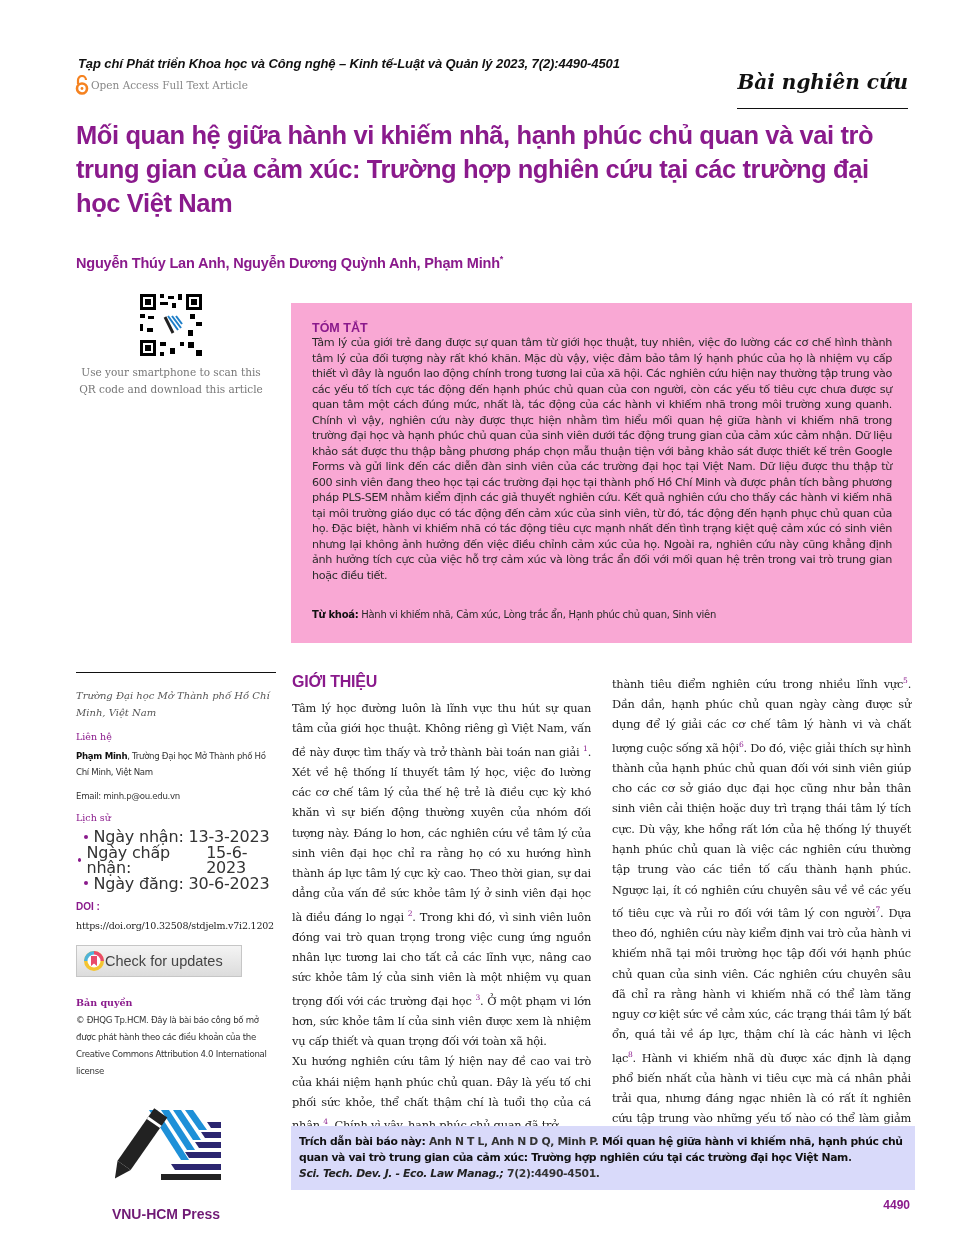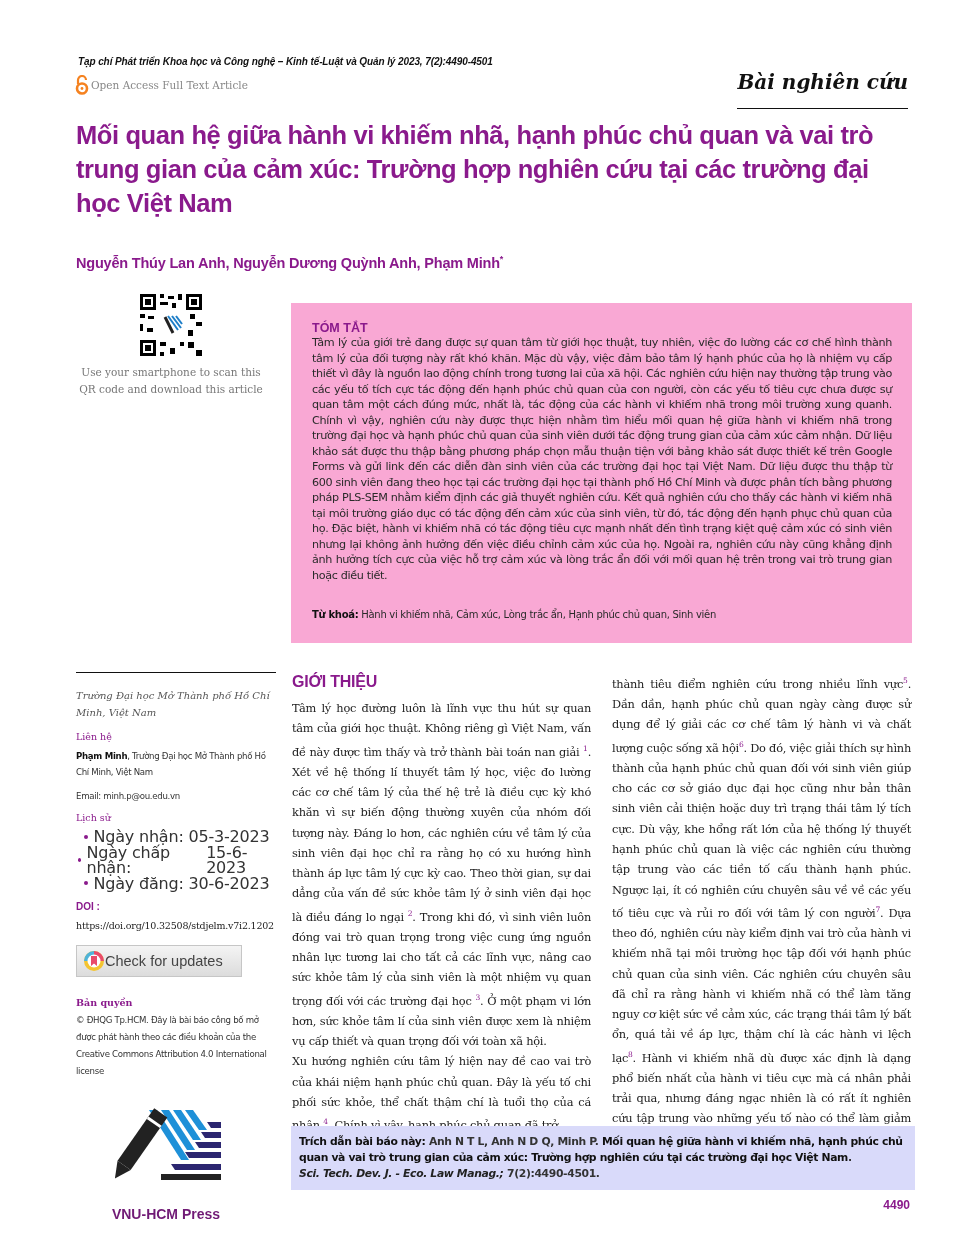--- a/index.html
+++ b/index.html
@@ -1,19 +1,19 @@
 <!DOCTYPE html>
 <html><head>
 <meta charset="utf-8">
 <style>
   * { box-sizing: border-box; margin: 0; padding: 0; }
   html, body { width: 970px; height: 1254px; background: #ffffff; overflow: hidden; }
   body { position: relative; font-family: "DejaVu Sans", sans-serif; color: #222; }
 
-  .journal-line { position: absolute; left: 78px; top: 56px; font-family: "Liberation Sans", sans-serif; font-style: italic; font-weight: bold; font-size: 10px; color: #111; letter-spacing: -0.1px; }
+  .journal-line { position: absolute; left: 78px; top: 56px; font-family: "Liberation Sans", sans-serif; font-style: italic; font-weight: bold; font-size: 13px; color: #111; letter-spacing: -0.1px; }
   .oa-line { position: absolute; left: 75px; top: 75px; display: flex; align-items: center; gap: 2px; justify-content: space-between; }
   .oa-icon { width: 14px; height: 20px; }
   .oa-text { font-family: "DejaVu Serif", serif; font-size: 10.5px; color: #888; }
   .article-type { position: absolute; right: 62px; top: 70px; font-family: "DejaVu Serif", serif; font-style: italic; font-weight: bold; font-size: 20px; color: #111; border-bottom: 1.5px solid #111; padding-bottom: 14px; }
 
   .title { position: absolute; left: 76px; top: 118px; width: 840px; font-family: "Liberation Sans", sans-serif; font-weight: bold; font-size: 25.5px; line-height: 34px; color: #8a1a8c; letter-spacing: -0.4px; }
   .authors { position: absolute; left: 76px; top: 254px; font-family: "Liberation Sans", sans-serif; font-weight: bold; font-size: 14.5px; color: #8a1a8c; letter-spacing: -0.2px; }
   .authors sup { font-size: 9px; }
 
   .qr-block { position: absolute; left: 76px; top: 292px; width: 190px; text-align: center; }
@@ -133,21 +133,21 @@
 <aside class="sidebar">
   <div class="sb-rule"></div>
   <div class="affil">Trường Đại học Mở Thành phố Hồ Chí Minh, Việt Nam</div>
   <div class="sb-label">Liên hệ</div>
   <div class="sb-text">
     <b>Phạm Minh</b><span>, Trường Đại học Mở Thành phố Hồ Chí Minh, Việt Nam</span>
   </div>
   <div class="sb-text">Email: minh.p@ou.edu.vn</div>
   <div class="sb-label">Lịch sử</div>
   <ul class="history">
-    <li><span class="bullet"></span><span>Ngày nhận:</span>&nbsp;<span>05-3-2023</span></li>
+    <li><span class="bullet"></span><span>Ngày nhận:</span>&nbsp;<span>13-3-2023</span></li>
     <li><span class="bullet"></span><span>Ngày chấp nhận:</span>&nbsp;<span>15-6-2023</span></li>
     <li><span class="bullet"></span><span>Ngày đăng:</span>&nbsp;<span>30-6-2023</span></li>
   </ul>
   <div class="doi-label">DOI :</div>
   <div class="doi">https://doi.org/10.32508/stdjelm.v7i2.1202</div>
   <div class="check-btn">
     <svg class="check-icon" viewBox="0 0 22 22">
       <circle cx="11" cy="11" r="10" fill="#f4c430"></circle>
       <path d="M11 1 A10 10 0 0 1 21 11 L11 11 Z" fill="#e94b6a"></path>
       <path d="M1 11 A10 10 0 0 1 11 1 L11 11 Z" fill="#4fb3d9"></path>

